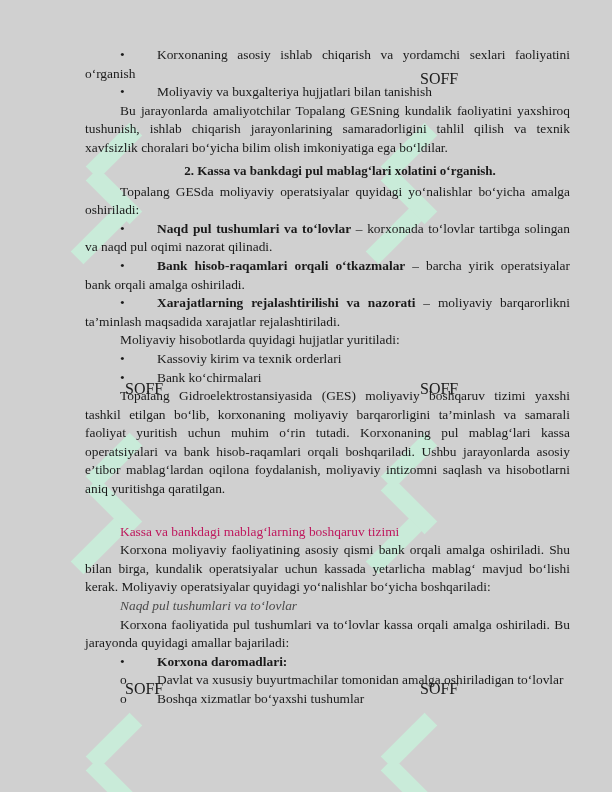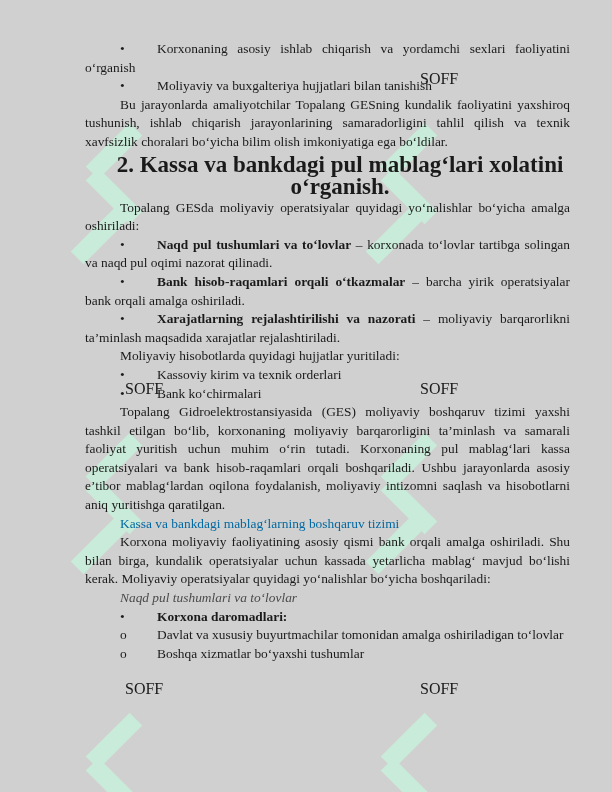--- a/index.html
+++ b/index.html
@@ -12,32 +12,32 @@
   .wm { position: absolute; pointer-events: none; z-index: 0; }
   .wm .arm {
     position: absolute; width: 18px; height: 62px; background: #c9ebd9;
     transform: rotate(45deg);
   }
   .wm .arm2 {
     position: absolute; width: 18px; height: 62px; background: #c9ebd9;
     transform: rotate(-45deg);
   }
   .page {
-    position: absolute; left: 85px; top: 40px; width: 485px; z-index: 1;
+    position: absolute; left: 85px; top: 46px; width: 485px; z-index: 1;
     font-size: 13.4px; line-height: 18.6px;
   }
   .p { text-align: justify; margin: 0; }
   .indent { text-indent: 35px; }
   .bullet { position: relative; padding-left: 0; margin: 0; text-align: justify; }
   .bullet .mk { display: inline-block; width: 72px; text-indent: 0; padding-left: 35px; box-sizing: border-box; }
   .heading {
-    font-size: 23px; font-weight: bold; text-align: center; margin: 2px 0 1px 0; line-height: 22px;
+    font-size: 13px; font-weight: bold; text-align: center; margin: 2px 0 1px 0; line-height: 22px;
     padding-left: 25px;
   }
-  .sub { color: #0369a1; }
+  .sub { color: #be185d; margin-top: 24px; }
   .ital { font-style: italic; color: #4a4a4a; }
   b { font-weight: bold; }
 </style>
 </head>
 <body>
 
 <div class="wm" style="left:85px;top:120px;width:60px;height:140px;">
   <div class="arm" style="left:20px;top:0px;"></div>
   <div class="arm2" style="left:20px;top:45px;"></div>
   <div class="arm" style="left:5px;top:85px;"></div>
@@ -80,16 +80,17 @@
   <p class="bullet"><span class="mk">•</span><b>Naqd pul tushumlari va to‘lovlar</b><span> – korxonada to‘lovlar tartibga solingan va naqd pul oqimi nazorat qilinadi.</span></p>
   <p class="bullet"><span class="mk">•</span><b>Bank hisob-raqamlari orqali o‘tkazmalar</b><span> – barcha yirik operatsiyalar bank orqali amalga oshiriladi.</span></p>
   <p class="bullet"><span class="mk">•</span><b>Xarajatlarning rejalashtirilishi va nazorati</b><span> – moliyaviy barqarorlikni ta’minlash maqsadida xarajatlar rejalashtiriladi.</span></p>
   <p class="p indent">Moliyaviy hisobotlarda quyidagi hujjatlar yuritiladi:</p>
   <p class="bullet"><span class="mk">•</span><span>Kassoviy kirim va texnik orderlari</span></p>
   <p class="bullet"><span class="mk">•</span><span>Bank ko‘chirmalari</span></p>
   <p class="p indent">Topalang Gidroelektrostansiyasida (GES) moliyaviy boshqaruv tizimi yaxshi tashkil etilgan bo‘lib, korxonaning moliyaviy barqarorligini ta’minlash va samarali faoliyat yuritish uchun muhim o‘rin tutadi. Korxonaning pul mablag‘lari kassa operatsiyalari va bank hisob-raqamlari orqali boshqariladi. Ushbu jarayonlarda asosiy e’tibor mablag‘lardan oqilona foydalanish, moliyaviy intizomni saqlash va hisobotlarni aniq yuritishga qaratilgan.</p>
   <p class="p indent sub">Kassa va bankdagi mablag‘larning boshqaruv tizimi</p>
   <p class="p indent">Korxona moliyaviy faoliyatining asosiy qismi bank orqali amalga oshiriladi. Shu bilan birga, kundalik operatsiyalar uchun kassada yetarlicha mablag‘ mavjud bo‘lishi kerak. Moliyaviy operatsiyalar quyidagi yo‘nalishlar bo‘yicha boshqariladi:</p>
   <p class="p indent ital">Naqd pul tushumlari va to‘lovlar</p>
+  <p class="p indent">Korxona faoliyatida pul tushumlari va to‘lovlar kassa orqali amalga oshiriladi. Bu jarayonda quyidagi amallar bajariladi:</p>
   <p class="bullet"><span class="mk">•</span><b>Korxona daromadlari:</b></p>
   <p class="bullet"><span class="mk">o</span><span>Davlat va xususiy buyurtmachilar tomonidan amalga oshiriladigan to‘lovlar</span></p>
   <p class="bullet"><span class="mk">o</span><span>Boshqa xizmatlar bo‘yaxshi tushumlar</span></p>
 </div>
 
 </body></html>

